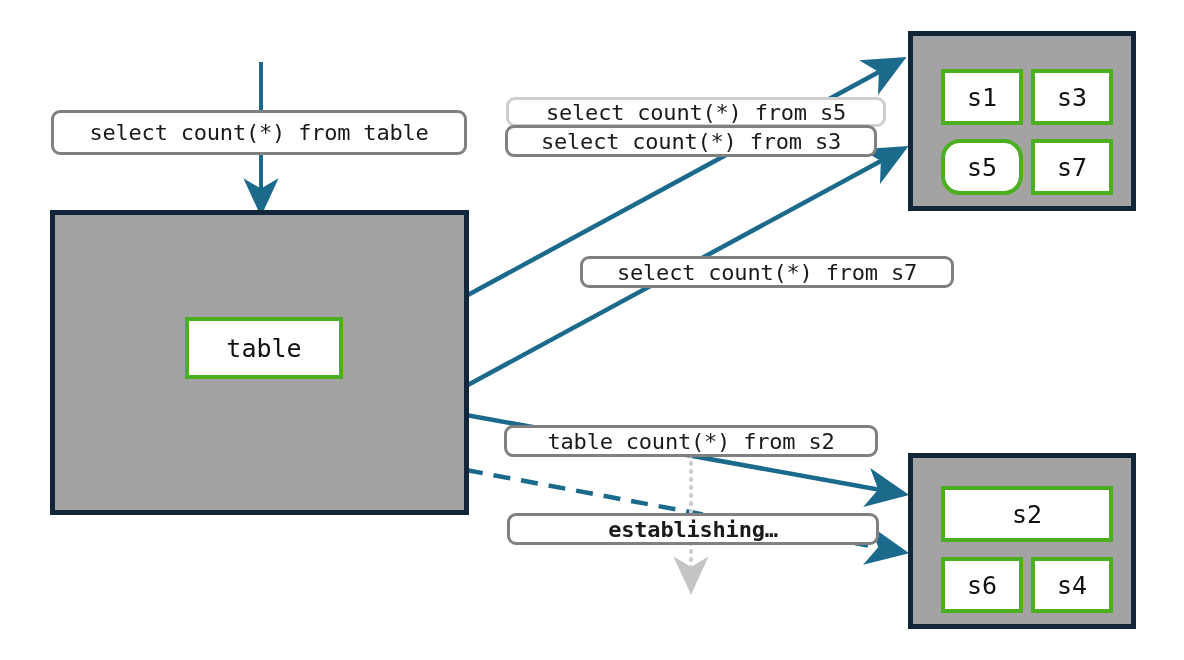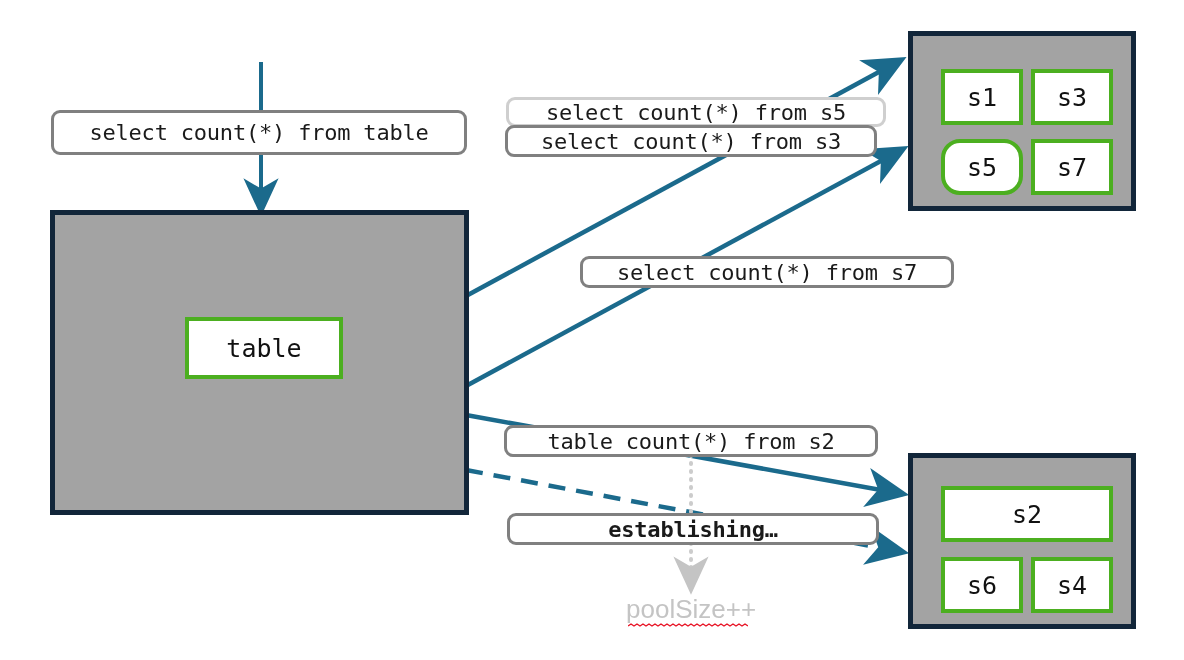--- a/index.html
+++ b/index.html
@@ -161,23 +161,14 @@
   </div>
 
   <div class="pill front" style="left:504px; top:425px; width:374px; height:32px;">
     <span>table count(*) from s2</span>
   </div>
 
   <div class="pill front" style="left:507px; top:513px; width:372px; height:32px;font-weight:bold;">
     <span>establishing…</span>
   </div>
 
-  <div class="ghost-text" style="left:626px; top:594px;">
-    <span>poolSize++</span>
-    <svg class="squiggle" viewBox="0 0 120 4" preserveAspectRatio="none">
-      <path d="M0,3 L3,1 L6,3 L9,1 L12,3 L15,1 L18,3 L21,1 L24,3 L27,1 L30,3
-               L33,1 L36,3 L39,1 L42,3 L45,1 L48,3 L51,1 L54,3 L57,1 L60,3
-               L63,1 L66,3 L69,1 L72,3 L75,1 L78,3 L81,1 L84,3 L87,1 L90,3
-               L93,1 L96,3 L99,1 L102,3 L105,1 L108,3 L111,1 L114,3 L117,1 L120,3" fill="none" stroke="#e81123" stroke-width="1.4"></path>
-    </svg>
-  </div>
 
 </div>
 
 </body></html>

